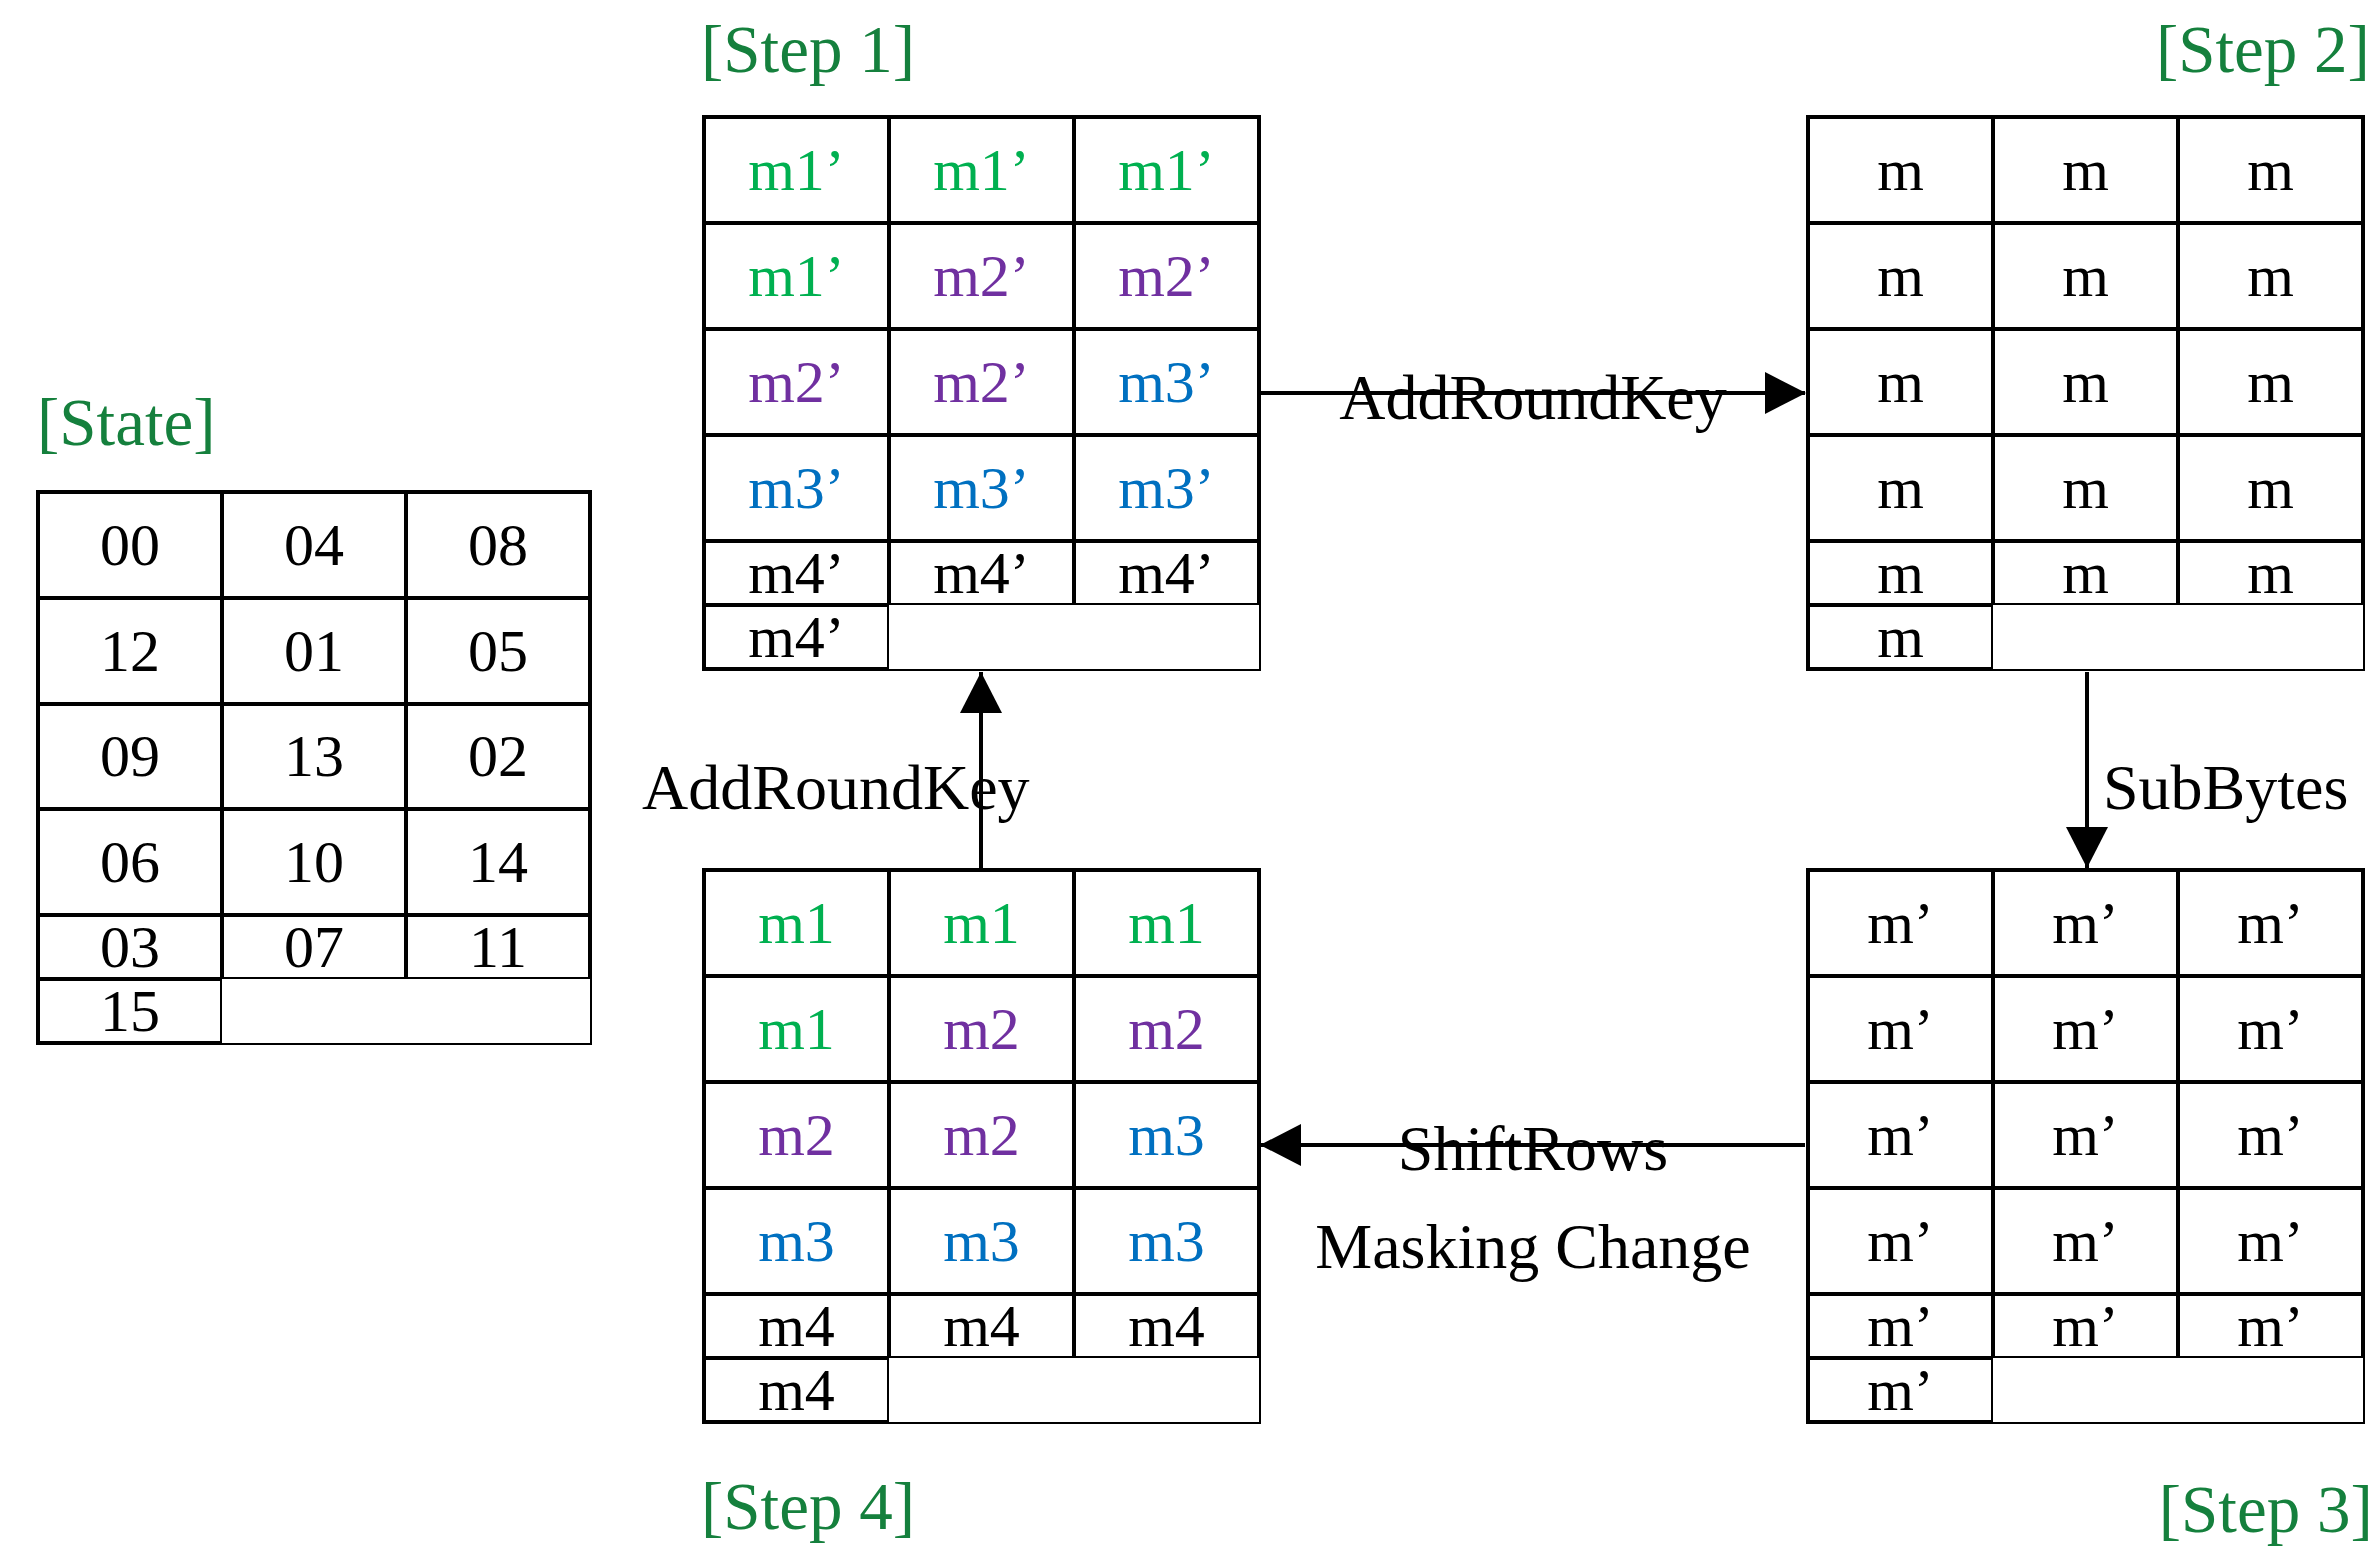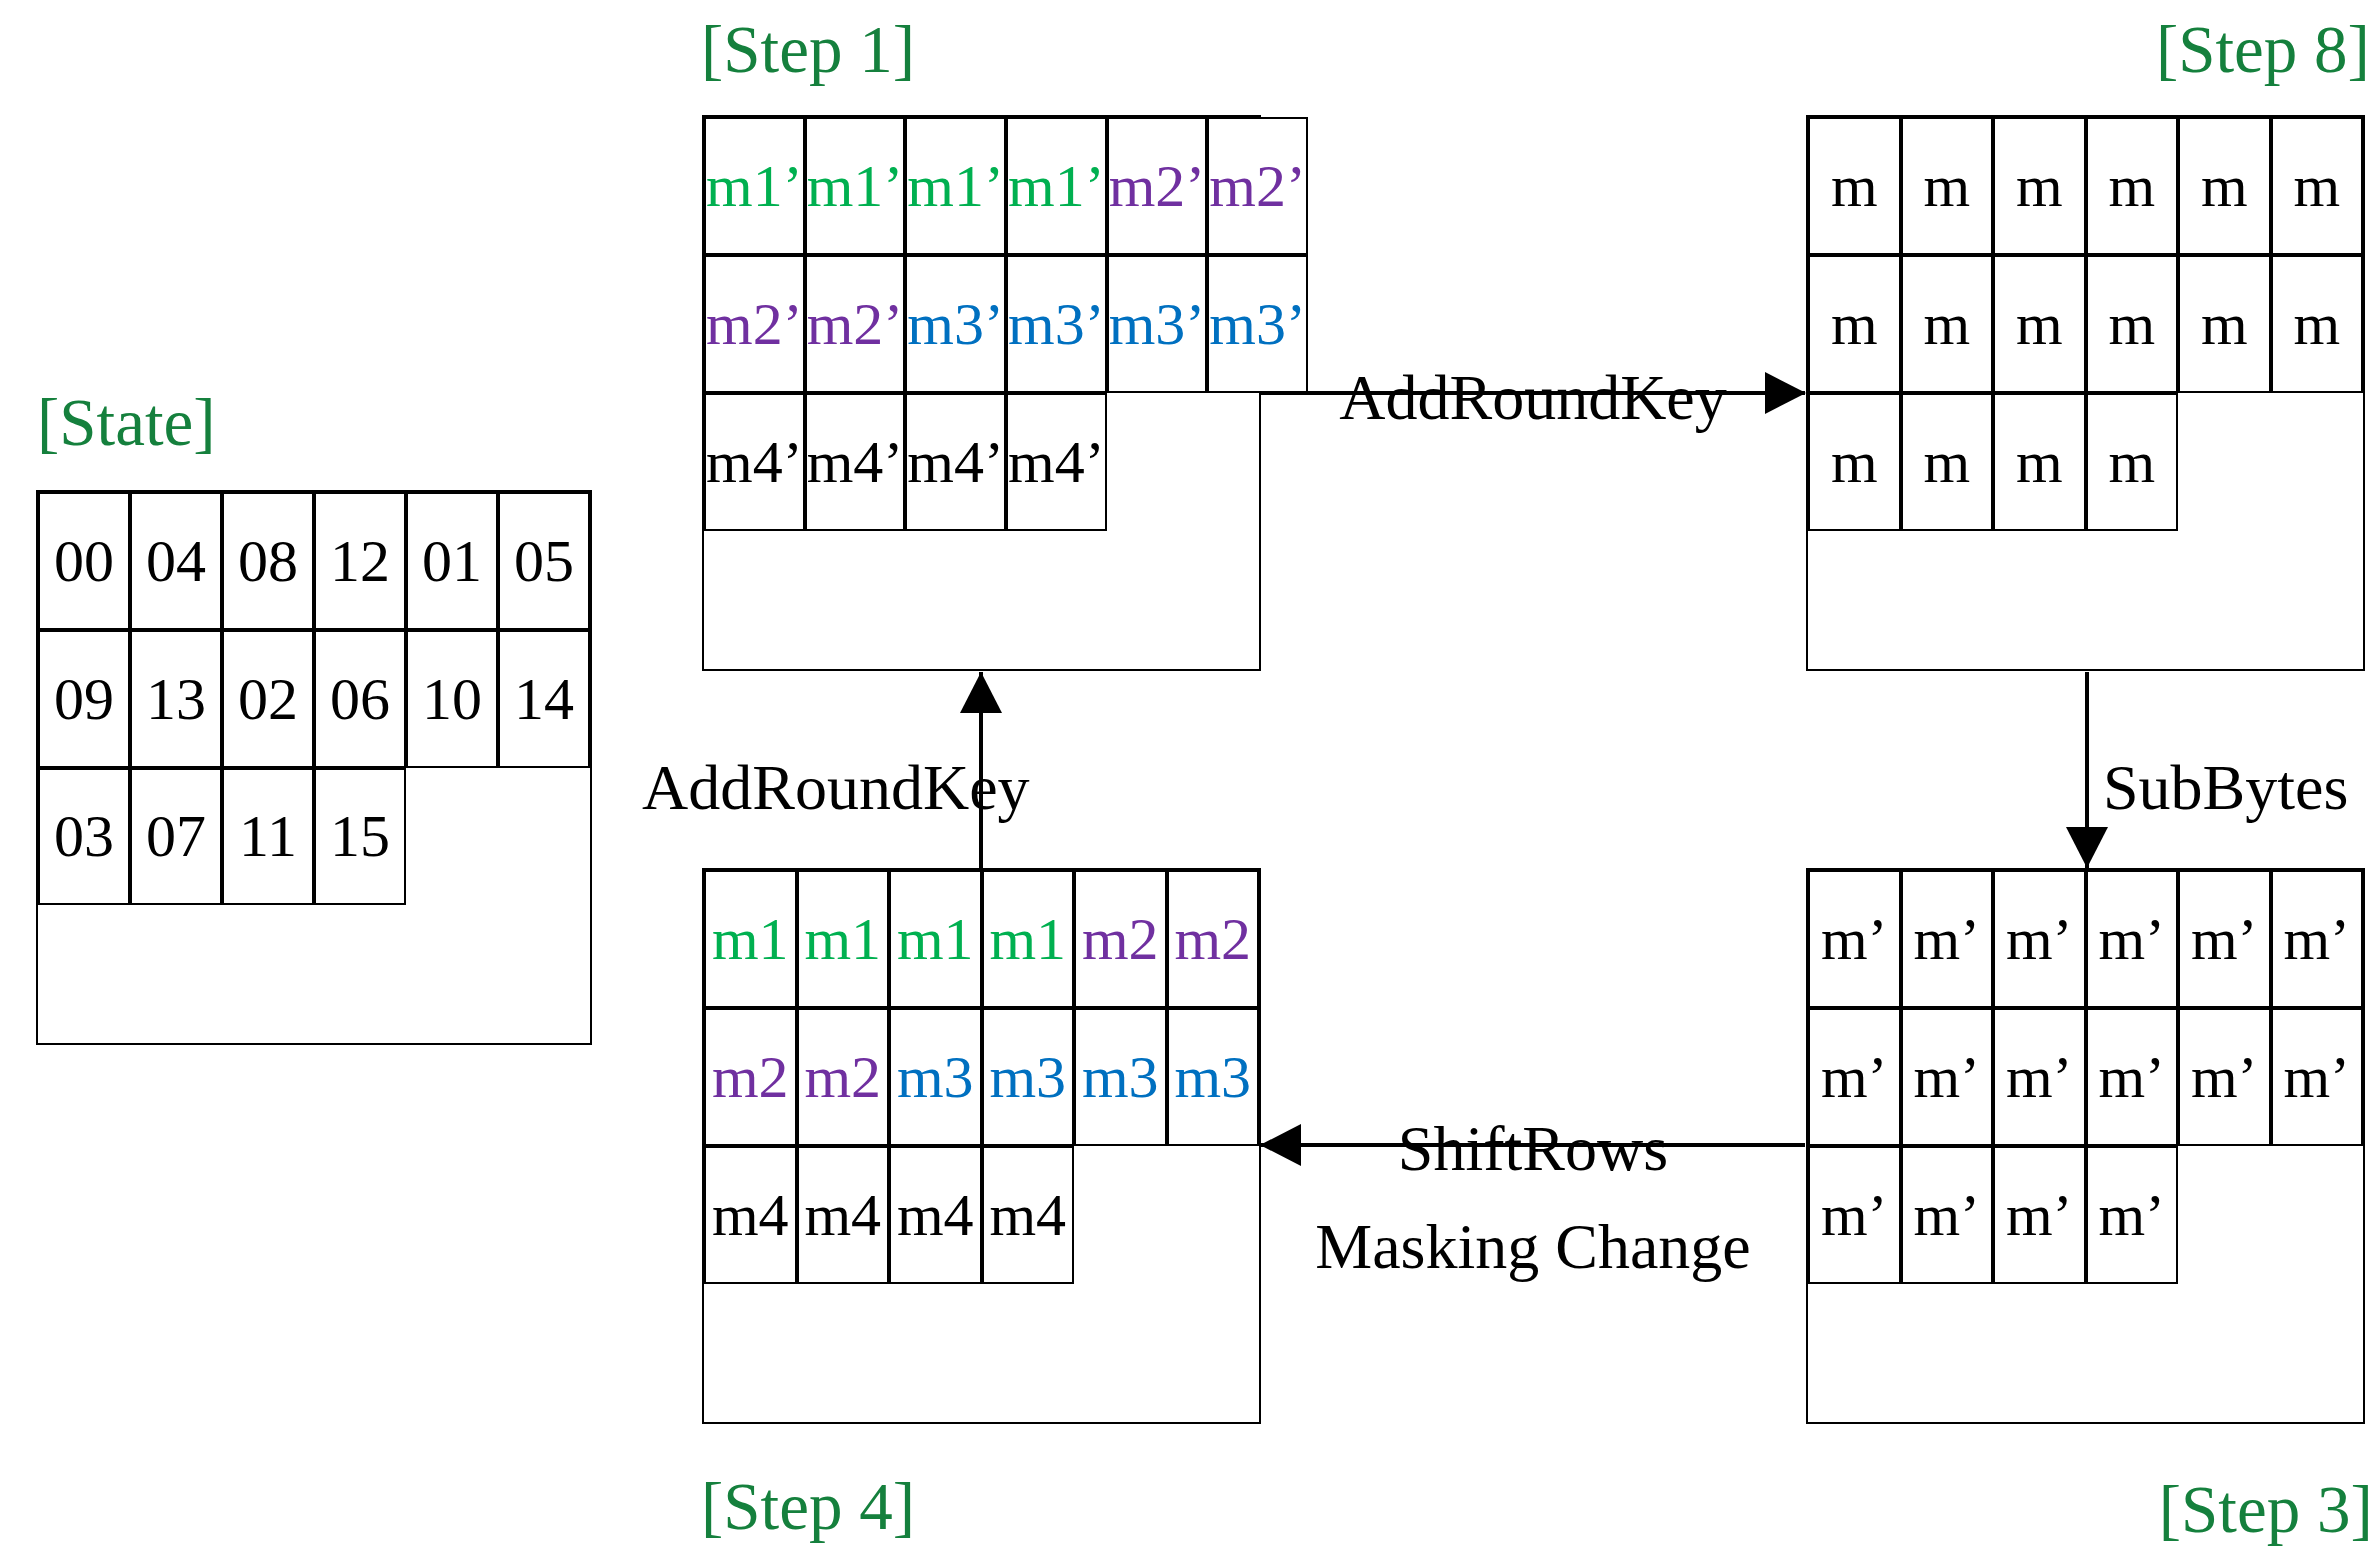--- a/index.html
+++ b/index.html
@@ -26,21 +26,21 @@
   .op-label {
     position: absolute;
     font-size: 64px;
     line-height: 1.0;
     white-space: nowrap;
     color: #000000;
   }
   .grid {
     position: absolute;
     display: grid;
-    grid-template-columns: repeat(6, 1fr);
+    grid-template-columns: repeat(3, 1fr);
     grid-template-rows: repeat(4, 1fr);
     border: 2.9px solid #000000;
     box-sizing: border-box;
     background: #ffffff;
   }
   .grid .cell {
     border: 2.9px solid #000000;
     display: flex;
     align-items: center;
     justify-content: center;
@@ -85,21 +85,21 @@
     margin-top: 44px;
   }
 </style>
 </head>
 <body>
 
 <div class="canvas">
 
   <div class="sec-label" style="left:37px; top:389px;">[State]</div>
   <div class="sec-label" style="left:701px; top:15.7px;">[Step 1]</div>
-  <div class="sec-label" style="right:7.1px; top:15.7px;">[Step 8]</div>
+  <div class="sec-label" style="right:7.1px; top:15.7px;">[Step 2]</div>
   <div class="sec-label" style="right:4.3px; top:1476px;">[Step 3]</div>
   <div class="sec-label" style="left:701px; top:1473px;">[Step 4]</div>
 
   <div class="grid" style="left:36px; top:490px; width:556px; height:555px;">
       <div class="cell" style="color: rgb(0, 0, 0);">00</div>
       <div class="cell" style="color: rgb(0, 0, 0);">04</div>
       <div class="cell" style="color: rgb(0, 0, 0);">08</div>
       <div class="cell" style="color: rgb(0, 0, 0);">12</div>
       <div class="cell" style="color: rgb(0, 0, 0);">01</div>
       <div class="cell" style="color: rgb(0, 0, 0);">05</div>

